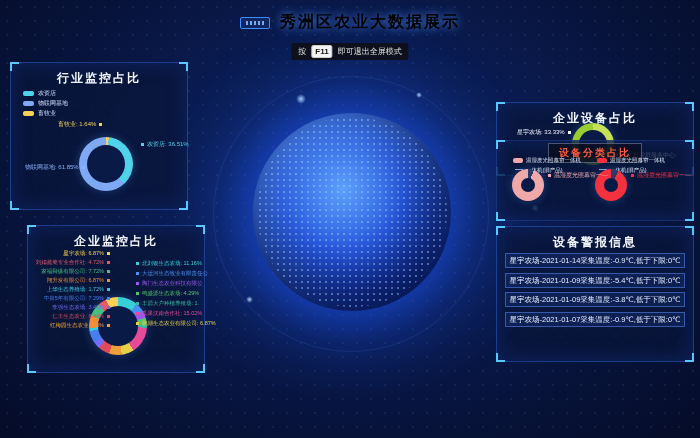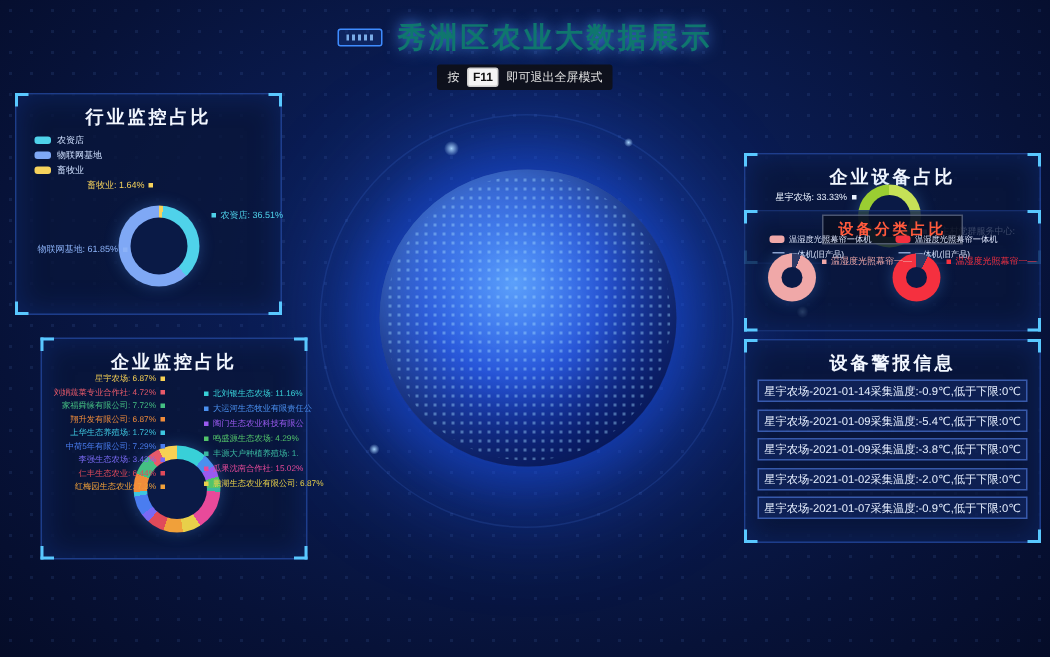--- a/index.html
+++ b/index.html
@@ -9,21 +9,21 @@
     background:radial-gradient(ellipse at 50% 42%, #10296b 0%, #0a1c52 38%, #071238 72%, #050c28 100%);
   }
   .bg-grid{position:absolute;inset:0;pointer-events:none;
     background-image:radial-gradient(rgba(90,130,210,.13) 1px, transparent 1.2px);
     background-size:14px 14px;}
   
   .header{position:absolute;top:12px;left:0;right:0;display:flex;justify-content:center;align-items:center;gap:10px;z-index:5;}
   .logo{width:28px;height:10px;border:1px solid #3f8cff;border-radius:2px;background:
     repeating-linear-gradient(90deg, rgba(140,195,255,.85) 0 2px, transparent 2px 4px) center/18px 4px no-repeat,
     rgba(20,50,120,.5);}
-  .h1{font-size:19px;font-weight:bold;letter-spacing:2px;color:#0f766e;text-shadow:0 0 10px rgba(80,150,255,.9);text-align:right;}
+  .h1{font-size:16px;font-weight:bold;letter-spacing:2px;color:#000000;text-shadow:0 0 10px rgba(80,150,255,.9);text-align:right;}
   .hint{position:absolute;left:50%;top:43px;transform:translateX(-50%);z-index:5;
     background:rgba(14,15,22,.9);border-radius:2px;padding:2px 7px;font-size:8px;color:#e2e2e2;
     display:flex;gap:5px;align-items:center;}
   .key{background:#f4f4f4;color:#111;border-radius:2px;padding:0 3px;border:1px solid #cfcfcf;font-weight:bold;font-size:8px;line-height:11px;text-align:right;}
   
   .globe-glow{position:absolute;left:225px;top:88px;width:250px;height:250px;border-radius:50%;
     background:radial-gradient(circle, rgba(45,115,255,.55) 0%, rgba(25,75,225,.28) 52%, transparent 72%);
     filter:blur(6px);}
   .orbit{position:absolute;left:213px;top:76px;width:274px;height:274px;border-radius:50%;
     border:1px solid rgba(95,150,255,.14);}
@@ -218,20 +218,19 @@
     <i class="corner bl"></i>
     <i class="corner br"></i>
   </section>
 
 <section class="panel p-alarm">
   <h2 class="ptitle">设备警报信息</h2>
   <div class="alist" id="alarm-list">
       <div class="arow">星宇农场-2021-01-14采集温度:-0.9℃,低于下限:0℃</div>
       <div class="arow">星宇农场-2021-01-09采集温度:-5.4℃,低于下限:0℃</div>
       <div class="arow">星宇农场-2021-01-09采集温度:-3.8℃,低于下限:0℃</div>
-      <div class="arow">星宇农场-2021-01-02采集温度:-2.0℃,低于下限:0℃</div>
       <div class="arow">星宇农场-2021-01-07采集温度:-0.9℃,低于下限:0℃</div>
     </div>
 <i class="corner tl"></i>
     <i class="corner tr"></i>
     <i class="corner bl"></i>
     <i class="corner br"></i>
   </section>
 
 </body></html>

